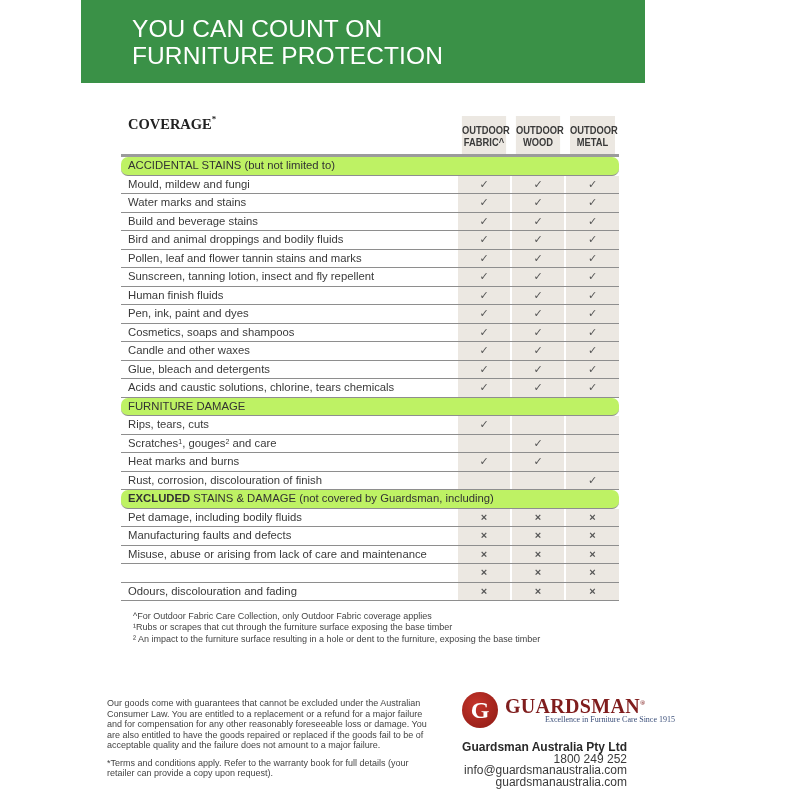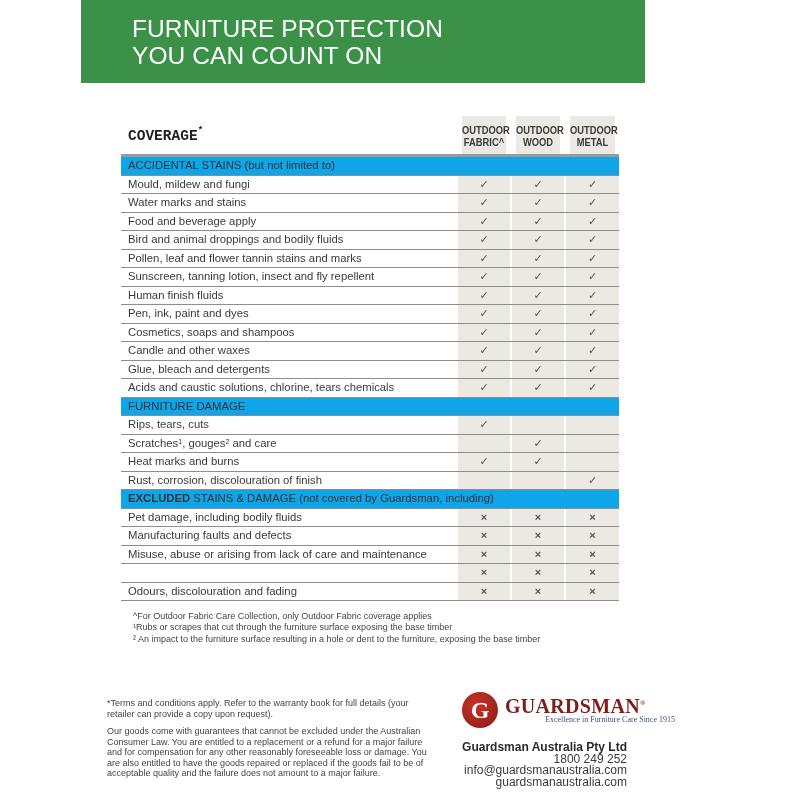--- a/index.html
+++ b/index.html
@@ -3,31 +3,31 @@
 <meta charset="utf-8">
 <style>
   html, body { margin:0; padding:0; background:#ffffff; }
   body { width:800px; height:800px; position:relative; overflow:hidden; font-family:"DejaVu Sans", sans-serif; color:#3a3a3a; }
   .banner { position:absolute; left:81px; top:0; width:564px; height:83px; background:#3a9147; }
   .banner .title { position:absolute; left:51px; top:15px; color:#ffffff; font-size:24.5px; line-height:27px; font-weight:normal; letter-spacing:0.1px; font-family:"Liberation Sans", sans-serif; }
   .banner .title div { white-space:nowrap; }
 
   .table { position:absolute; left:121px; top:116px; width:498px; }
   .hdr { position:relative; height:38px; }
-  .hdr .cov { position:absolute; left:7px; top:12px; font-size:14.5px; font-weight:bold; color:#222; font-family:Liberation Mono, monospace; }
+  .hdr .cov { position:absolute; left:7px; top:0; font-size:14.5px; font-weight:bold; color:#222; font-family:Liberation Serif, serif; }
   .hdr .cov sup { font-size:9px; vertical-align:top; position:relative; top:-2px; }
   .colhead { position:absolute; top:0; height:38px; background:#ece8e2; text-align:center; font-family:"Liberation Sans", sans-serif; font-weight:bold; font-size:11px; line-height:12px; color:#3a3a3a; transform:scaleX(0.85); transform-origin:center top; }
   .colhead span { display:block; }
   .colhead .l1 { padding-top:8px; }
   .topbar { height:3px; background:#9b9b9b; }
   .row { position:relative; height:17.5px; border-bottom:1.2px solid #8e8e8e; font-size:11.3px; line-height:17.5px; font-family:"Liberation Sans", sans-serif; }
   .row .lbl { position:absolute; left:7px; top:0; white-space:nowrap; color:#3a3a3a; }
   .row .lbl sup { font-size:7px; vertical-align:top; position:relative; top:-2px; }
   .row .cell { position:absolute; top:0; height:100%; background:#ece8e2; text-align:center; color:#555; font-size:11px; }
-  .row.section { background:#0ea5e9; border-bottom:1.2px solid #8e8e8e; }
+  .row.section { background:#bef264; border-bottom:1.2px solid #8e8e8e;border-radius:7px; }
   .row.section .lbl { color:#333; }
   .c1 { left:337px; width:52px; }
   .c2 { left:391px; width:52px; }
   .c3 { left:445px; width:53px; }
   .check { font-size:11px; }
   .cross { font-weight:bold; font-size:10px; }
 
   .footnotes { position:absolute; left:133px; top:611px; font-size:9px; line-height:11.3px; color:#444; font-family:"Liberation Sans", sans-serif; }
   .footnotes div { white-space:nowrap; }
 
@@ -40,22 +40,22 @@
   .brand sup { font-size:7px; }
   .tagline { position:absolute; left:505px; top:715px; font-family:"Liberation Serif", serif; font-size:8px; color:#3b4f7a; white-space:nowrap;padding-left:40px; }
   .contact { position:absolute; right:173px; top:742px; text-align:right; font-size:12px; line-height:11.5px; color:#3a3a3a; font-family:"Liberation Sans", sans-serif; }
   .contact .company { font-weight:bold; color:#2a2a2a; }
 </style>
 </head>
 <body>
 
 <div class="banner">
   <div class="title">
+    <div>YOU CAN COUNT ON</div>
     <div>FURNITURE PROTECTION</div>
-    <div>YOU CAN COUNT ON</div>
   </div>
 </div>
 
 <div class="table">
   <div class="hdr">
     <div class="cov"><span>COVERAGE</span><sup>*</sup></div>
     <div class="colhead c1">
         <span class="l1">OUTDOOR</span>
         <span>FABRIC^</span>
       </div>
@@ -80,21 +80,21 @@
       <span class="cell c2 check">✓</span>
       <span class="cell c3 check">✓</span>
     </div>
   <div class="row">
       <span class="lbl">Water marks and stains</span>
       <span class="cell c1 check">✓</span>
       <span class="cell c2 check">✓</span>
       <span class="cell c3 check">✓</span>
     </div>
   <div class="row">
-      <span class="lbl">Food and beverage apply</span>
+      <span class="lbl">Build and beverage stains</span>
       <span class="cell c1 check">✓</span>
       <span class="cell c2 check">✓</span>
       <span class="cell c3 check">✓</span>
     </div>
   <div class="row">
       <span class="lbl">Bird and animal droppings and bodily fluids</span>
       <span class="cell c1 check">✓</span>
       <span class="cell c2 check">✓</span>
       <span class="cell c3 check">✓</span>
     </div>
@@ -211,22 +211,22 @@
     </div>
 </div>
 
 <div class="footnotes">
   <div>^For Outdoor Fabric Care Collection, only Outdoor Fabric coverage applies</div>
   <div>¹Rubs or scrapes that cut through the furniture surface exposing the base timber</div>
   <div>² An impact to the furniture surface resulting in a hole or dent to the furniture, exposing the base timber</div>
 </div>
 
 <div class="legal">
+  <p>Our goods come with guarantees that cannot be excluded under the Australian Consumer Law. You are entitled to a replacement or a refund for a major failure and for compensation for any other reasonably foreseeable loss or damage. You are also entitled to have the goods repaired or replaced if the goods fail to be of acceptable quality and the failure does not amount to a major failure.</p>
   <p>*Terms and conditions apply. Refer to the warranty book for full details (your retailer can provide a copy upon request).</p>
-  <p>Our goods come with guarantees that cannot be excluded under the Australian Consumer Law. You are entitled to a replacement or a refund for a major failure and for compensation for any other reasonably foreseeable loss or damage. You are also entitled to have the goods repaired or replaced if the goods fail to be of acceptable quality and the failure does not amount to a major failure.</p>
 </div>
 
 <div class="logo">
     <span>G</span>
   </div>
 <div class="brand"><span>GUARDSMAN</span><sup>®</sup></div>
 <div class="tagline">Excellence in Furniture Care Since 1915</div>
 
 <div class="contact">
   <div class="company">Guardsman Australia Pty Ltd</div>

